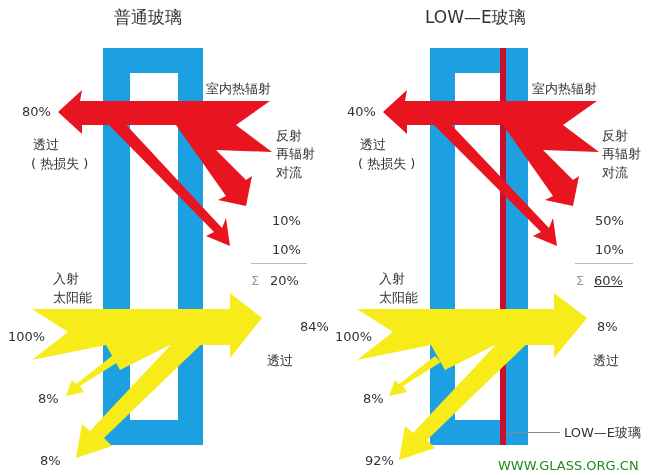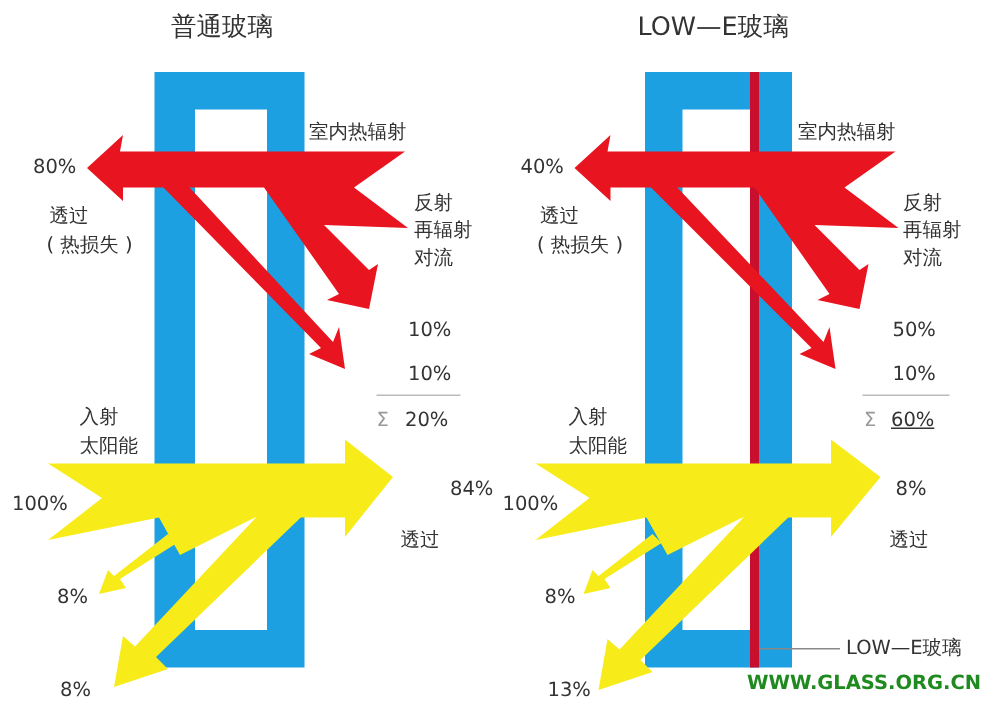--- a/index.html
+++ b/index.html
@@ -5,22 +5,22 @@
   html, body { margin: 0; padding: 0; background: #ffffff; }
   body { width: 670px; height: 475px; position: relative; overflow: hidden;
          font-family: "DejaVu Sans", "Liberation Sans", sans-serif; color: #333333; }
   .panel { position: absolute; top: 0; width: 335px; height: 475px; }
   .panel.left { left: 0; padding-left: 28px; }
   .panel.right { left: 335px; }
   svg.art { position: absolute; left: 0; top: 0; width: 335px; height: 475px; }
   .t { position: absolute; font-size: 13px; line-height: 17px; color: #333; white-space: nowrap; }
   .title { position: absolute; top: 6px; font-size: 17px; color: #333; white-space: nowrap; }
   .rule { position: absolute; height: 1px; background: #bbbbbb; }
-  .watermark { position: absolute; left: 498px; top: 448px; font-family: "DejaVu Sans", sans-serif;
-               font-weight: bold; font-size: 13px; color: #1f8a1f; letter-spacing: 0px; white-space: nowrap; }
+  .watermark { position: absolute; left: 498px; top: 458px; font-family: "DejaVu Sans", sans-serif;
+               font-weight: normal; font-size: 13px; color: #1f8a1f; letter-spacing: 0px; white-space: nowrap; }
   .leader { position: absolute; height: 1px; background: #888; }
 </style>
 </head>
 <body>
 
 <div class="panel left">
   <svg class="art" viewBox="0 0 335 475">
 
     <path d="M103,48 H203 V445 H103 Z M130,73 V420 H178 V73 Z" fill="#1ca0e2" fill-rule="evenodd"></path>
 
@@ -86,18 +86,18 @@
   <div class="t" style="left:260px; top:241px;">10%</div>
   <div class="rule" style="left:240px; top:263px; width:58px;"></div>
   <div class="t" style="left:241px; top:272px; color:#999;">Σ</div>
   <div class="t" style="left:259px; top:272px;text-decoration:underline;">60%</div>
   <div class="t" style="left:44px; top:270px;">入射</div>
   <div class="t" style="left:44px; top:289px;">太阳能</div>
   <div class="t" style="left:0px; top:328px;">100%</div>
   <div class="t" style="left:262px; top:318px;">8%</div>
   <div class="t" style="left:258px; top:352px;">透过</div>
   <div class="t" style="left:28px; top:390px;">8%</div>
-  <div class="t" style="left:30px; top:452px;">13%</div>
+  <div class="t" style="left:30px; top:452px;">92%</div>
   <div class="leader" style="left:171px; top:432px; width:54px;"></div>
   <div class="t" style="left:229px; top:424px;">LOW—E玻璃</div>
 </div>
 
 <div class="watermark">WWW.GLASS.ORG.CN</div>
 
 </body></html>

